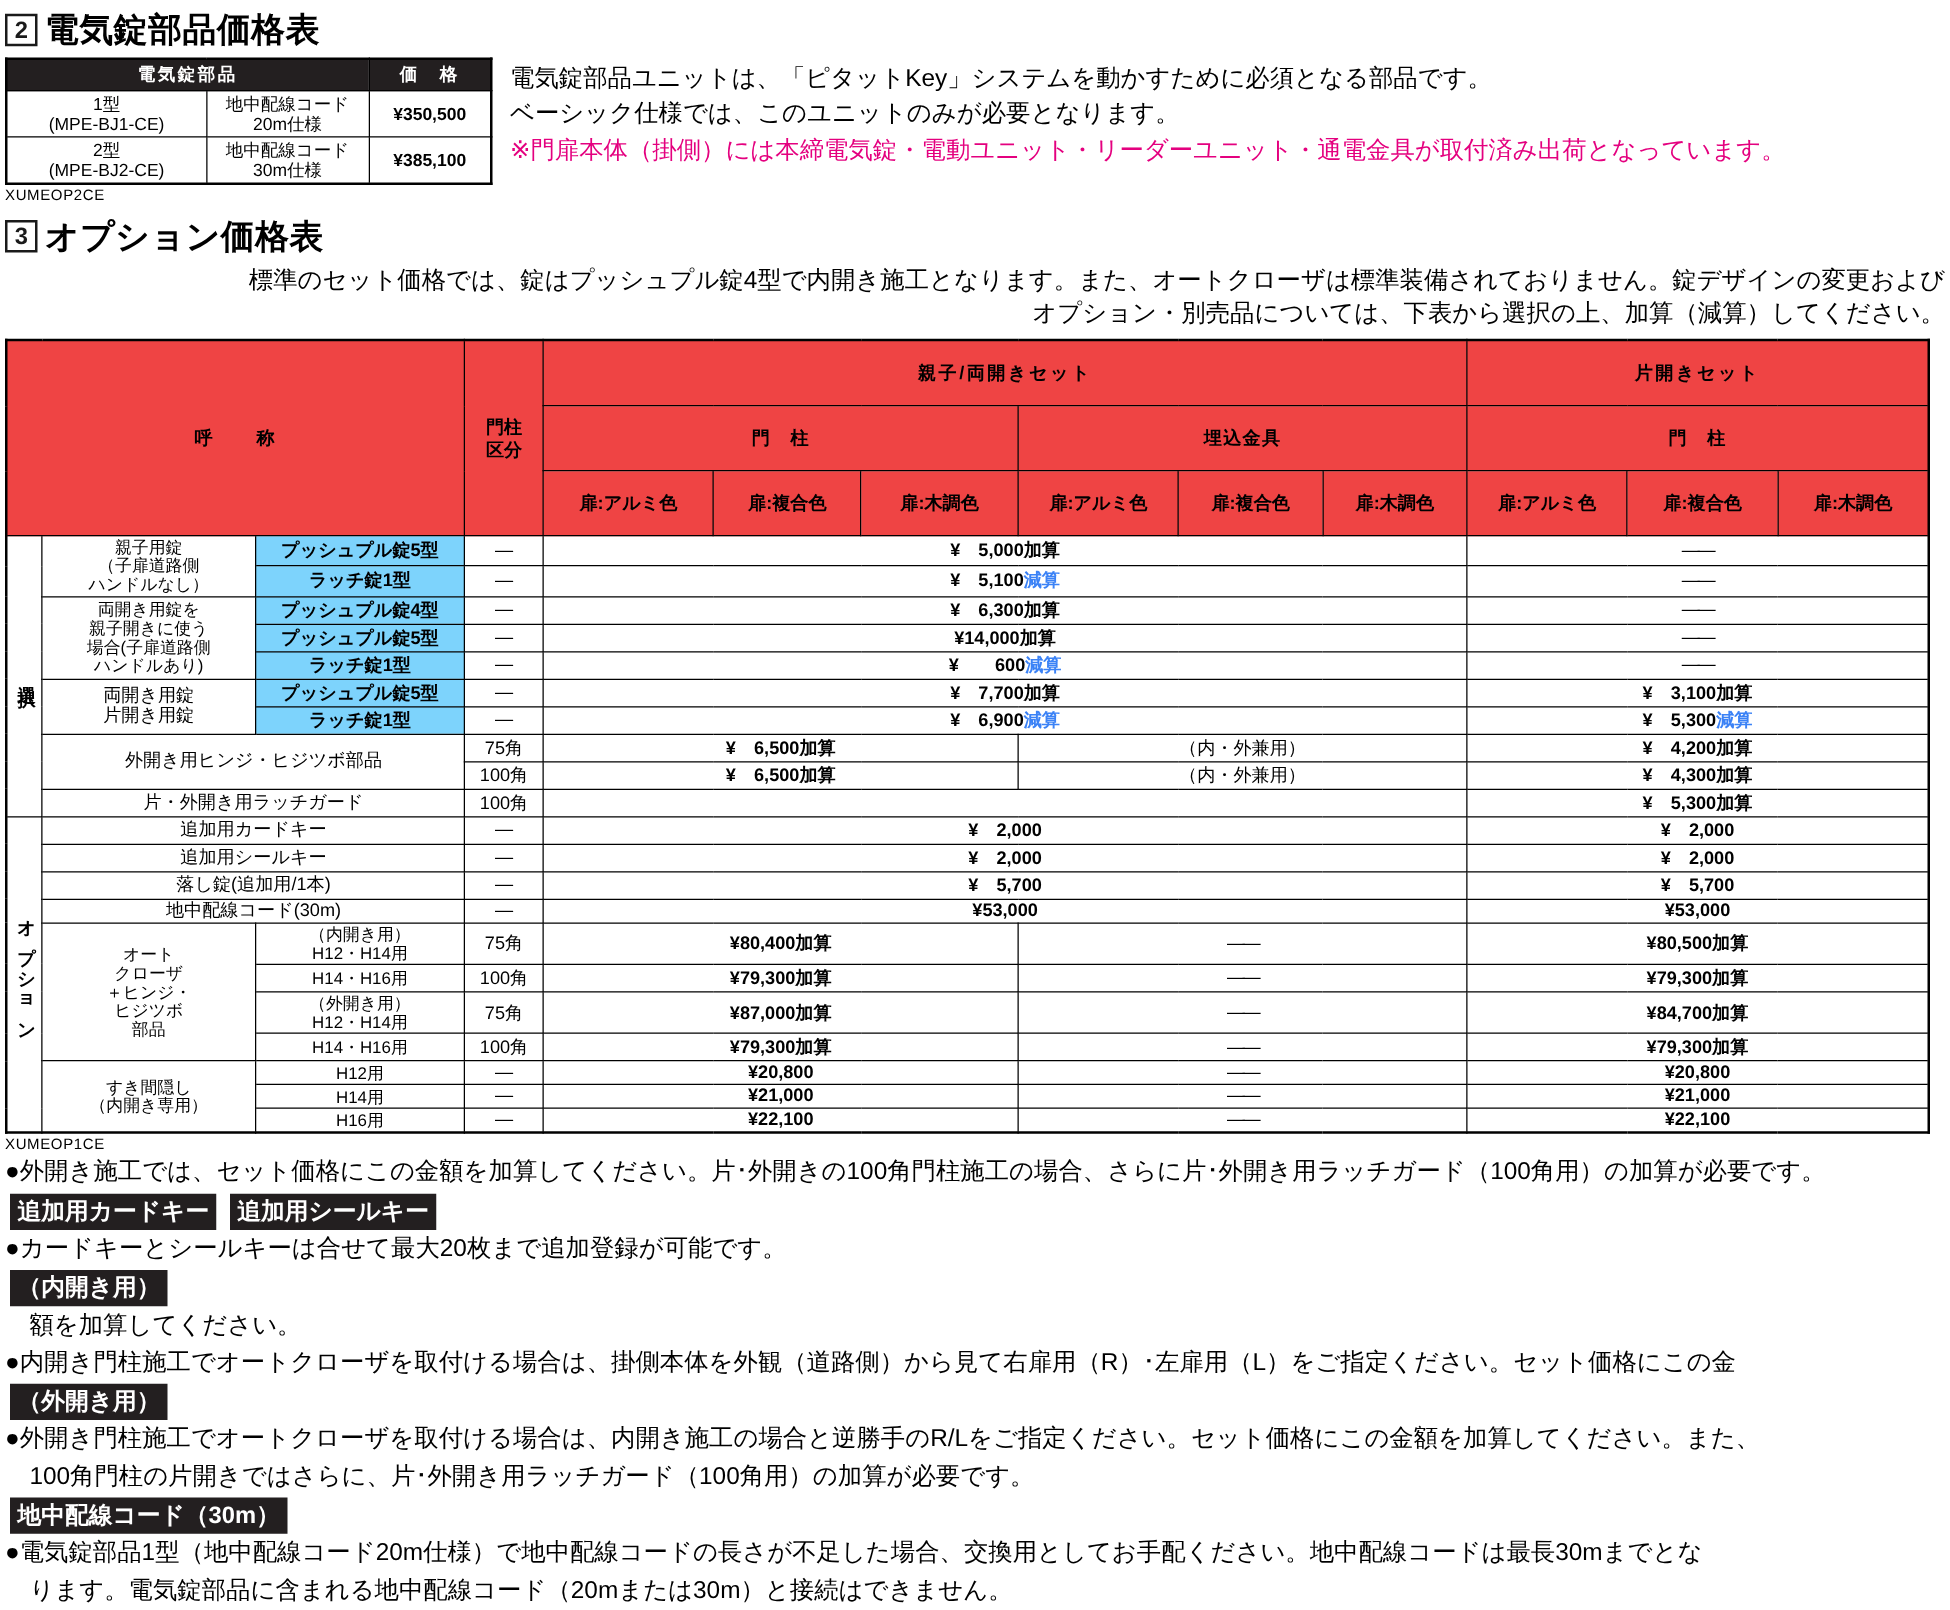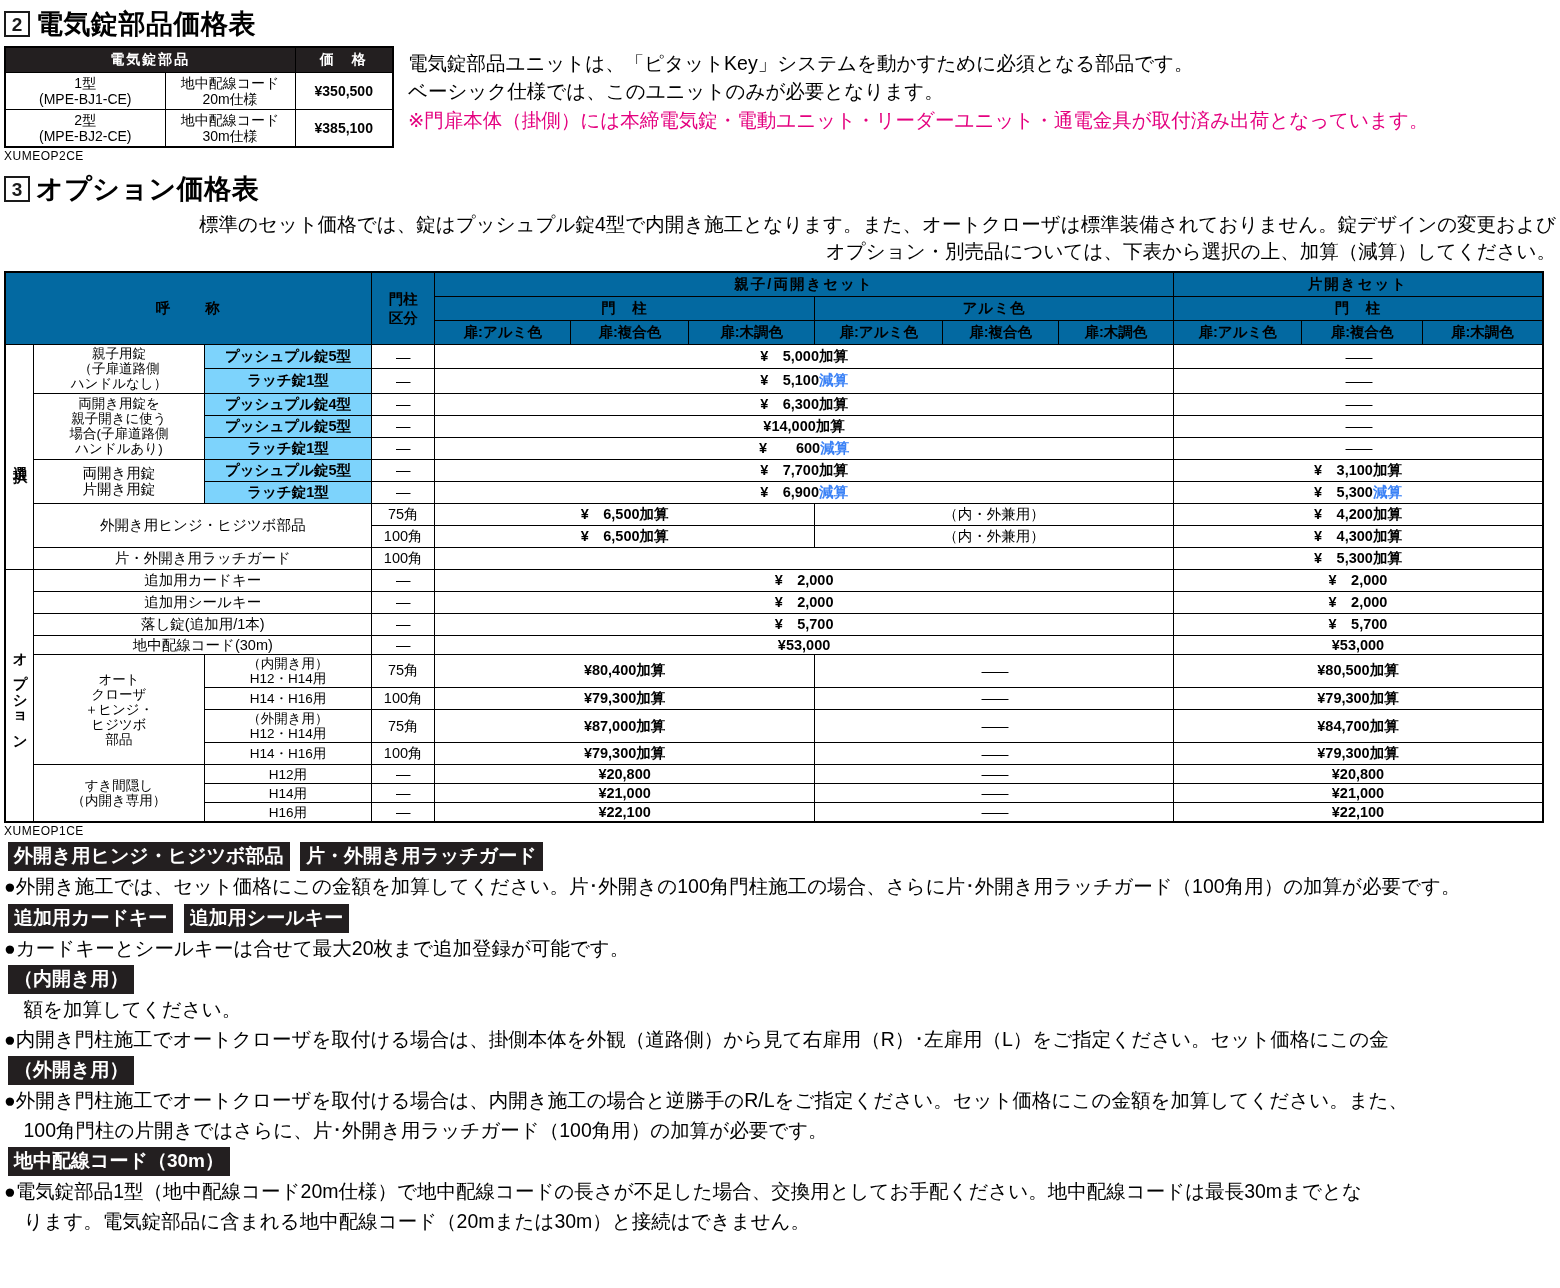--- a/index.html
+++ b/index.html
@@ -35,21 +35,21 @@
   .s2-note p { margin: 0 0 2px 0; font-size: 19.5px; line-height: 1.35; }
   .s2-note .warn { color: #e4007f; }
   .code-small { font-size: 12px; margin: 1px 0 0 4px; letter-spacing: 0.5px; }
 
   
   .s3-lead { margin: 2px 4px 6px 40px; font-size: 19.5px; line-height: 1.38; text-align: right; }
 
   
   table.opt { border-collapse: collapse; border: 2px solid #000; margin-left: 4px; width: 1540px; }
   table.opt th, table.opt td { border: 1px solid #000; }
-  table.opt th { background: #0369a1; font-weight: bold; font-size: 14.5px; text-align:center; padding: 2px 0; }
+  table.opt th { background: #ef4444; font-weight: bold; font-size: 14.5px; text-align:center; padding: 16px 0; }
   table.opt td { font-size: 14.5px; text-align: center; padding: 1px 0; }
   .hdr-group { font-size: 16px; letter-spacing: 2px; }
   .hdr-sub { font-size: 15px; letter-spacing: 1px; }
   .hdr-color { font-size: 13.5px; font-weight: normal; }
   .vcat { width: 22px; font-size: 15px; font-weight: bold; padding: 0; }
   .vcat span { writing-mode: vertical-rl; letter-spacing: 4px; display:inline-block; }
   .name-cell { text-align: center; font-size: 15px; line-height: 1.12; }
   .name-cell.small { font-size: 13.5px; }
   .lock-cell { text-align: center; font-size: 14.5px; font-weight: bold; background: #7dd3fc; }
   .kubun { width: 48px; font-size: 13.5px; }
@@ -138,21 +138,21 @@
     </colgroup>
     <thead>
       <tr>
         <th colspan="3" rowspan="3" class="hdr-group">呼　　称</th>
         <th rowspan="3" class="kubun">門柱<br>区分</th>
         <th colspan="6" class="hdr-group">親子/両開きセット</th>
         <th colspan="3" class="hdr-group">片開きセット</th>
       </tr>
       <tr>
         <th colspan="3" class="hdr-sub">門　柱</th>
-        <th colspan="3" class="hdr-sub">アルミ色</th>
+        <th colspan="3" class="hdr-sub">埋込金具</th>
         <th colspan="3" class="hdr-sub">門　柱</th>
       </tr>
       <tr>
         <th class="hdr-color">扉:アルミ色</th>
         <th class="hdr-color">扉:複合色</th>
         <th class="hdr-color">扉:木調色</th>
         <th class="hdr-color">扉:アルミ色</th>
         <th class="hdr-color">扉:複合色</th>
         <th class="hdr-color">扉:木調色</th>
         <th class="hdr-color">扉:アルミ色</th>
@@ -316,24 +316,20 @@
         <td class="dash" colspan="3"></td>
         <td class="price" colspan="3">¥22,100</td>
       </tr>
     </tbody>
   </table>
   <div class="code-small">XUMEOP1CE</div>
 
 
   <div class="bullets">
 
-    <div class="chips-row">
-      <span class="chip">外開き用ヒンジ・ヒジツボ部品</span>
-      <span class="chip">片・外開き用ラッチガード</span>
-    </div>
     <p>●外開き施工では、セット価格にこの金額を加算してください。片･外開きの100角門柱施工の場合、さらに片･外開き用ラッチガード（100角用）の加算が必要です。</p>
 
     <div class="chips-row">
       <span class="chip">追加用カードキー</span>
       <span class="chip">追加用シールキー</span>
     </div>
     <p>●カードキーとシールキーは合せて最大20枚まで追加登録が可能です。</p>
 
     <div class="chips-row">
       <span class="chip">（内開き用）</span>

